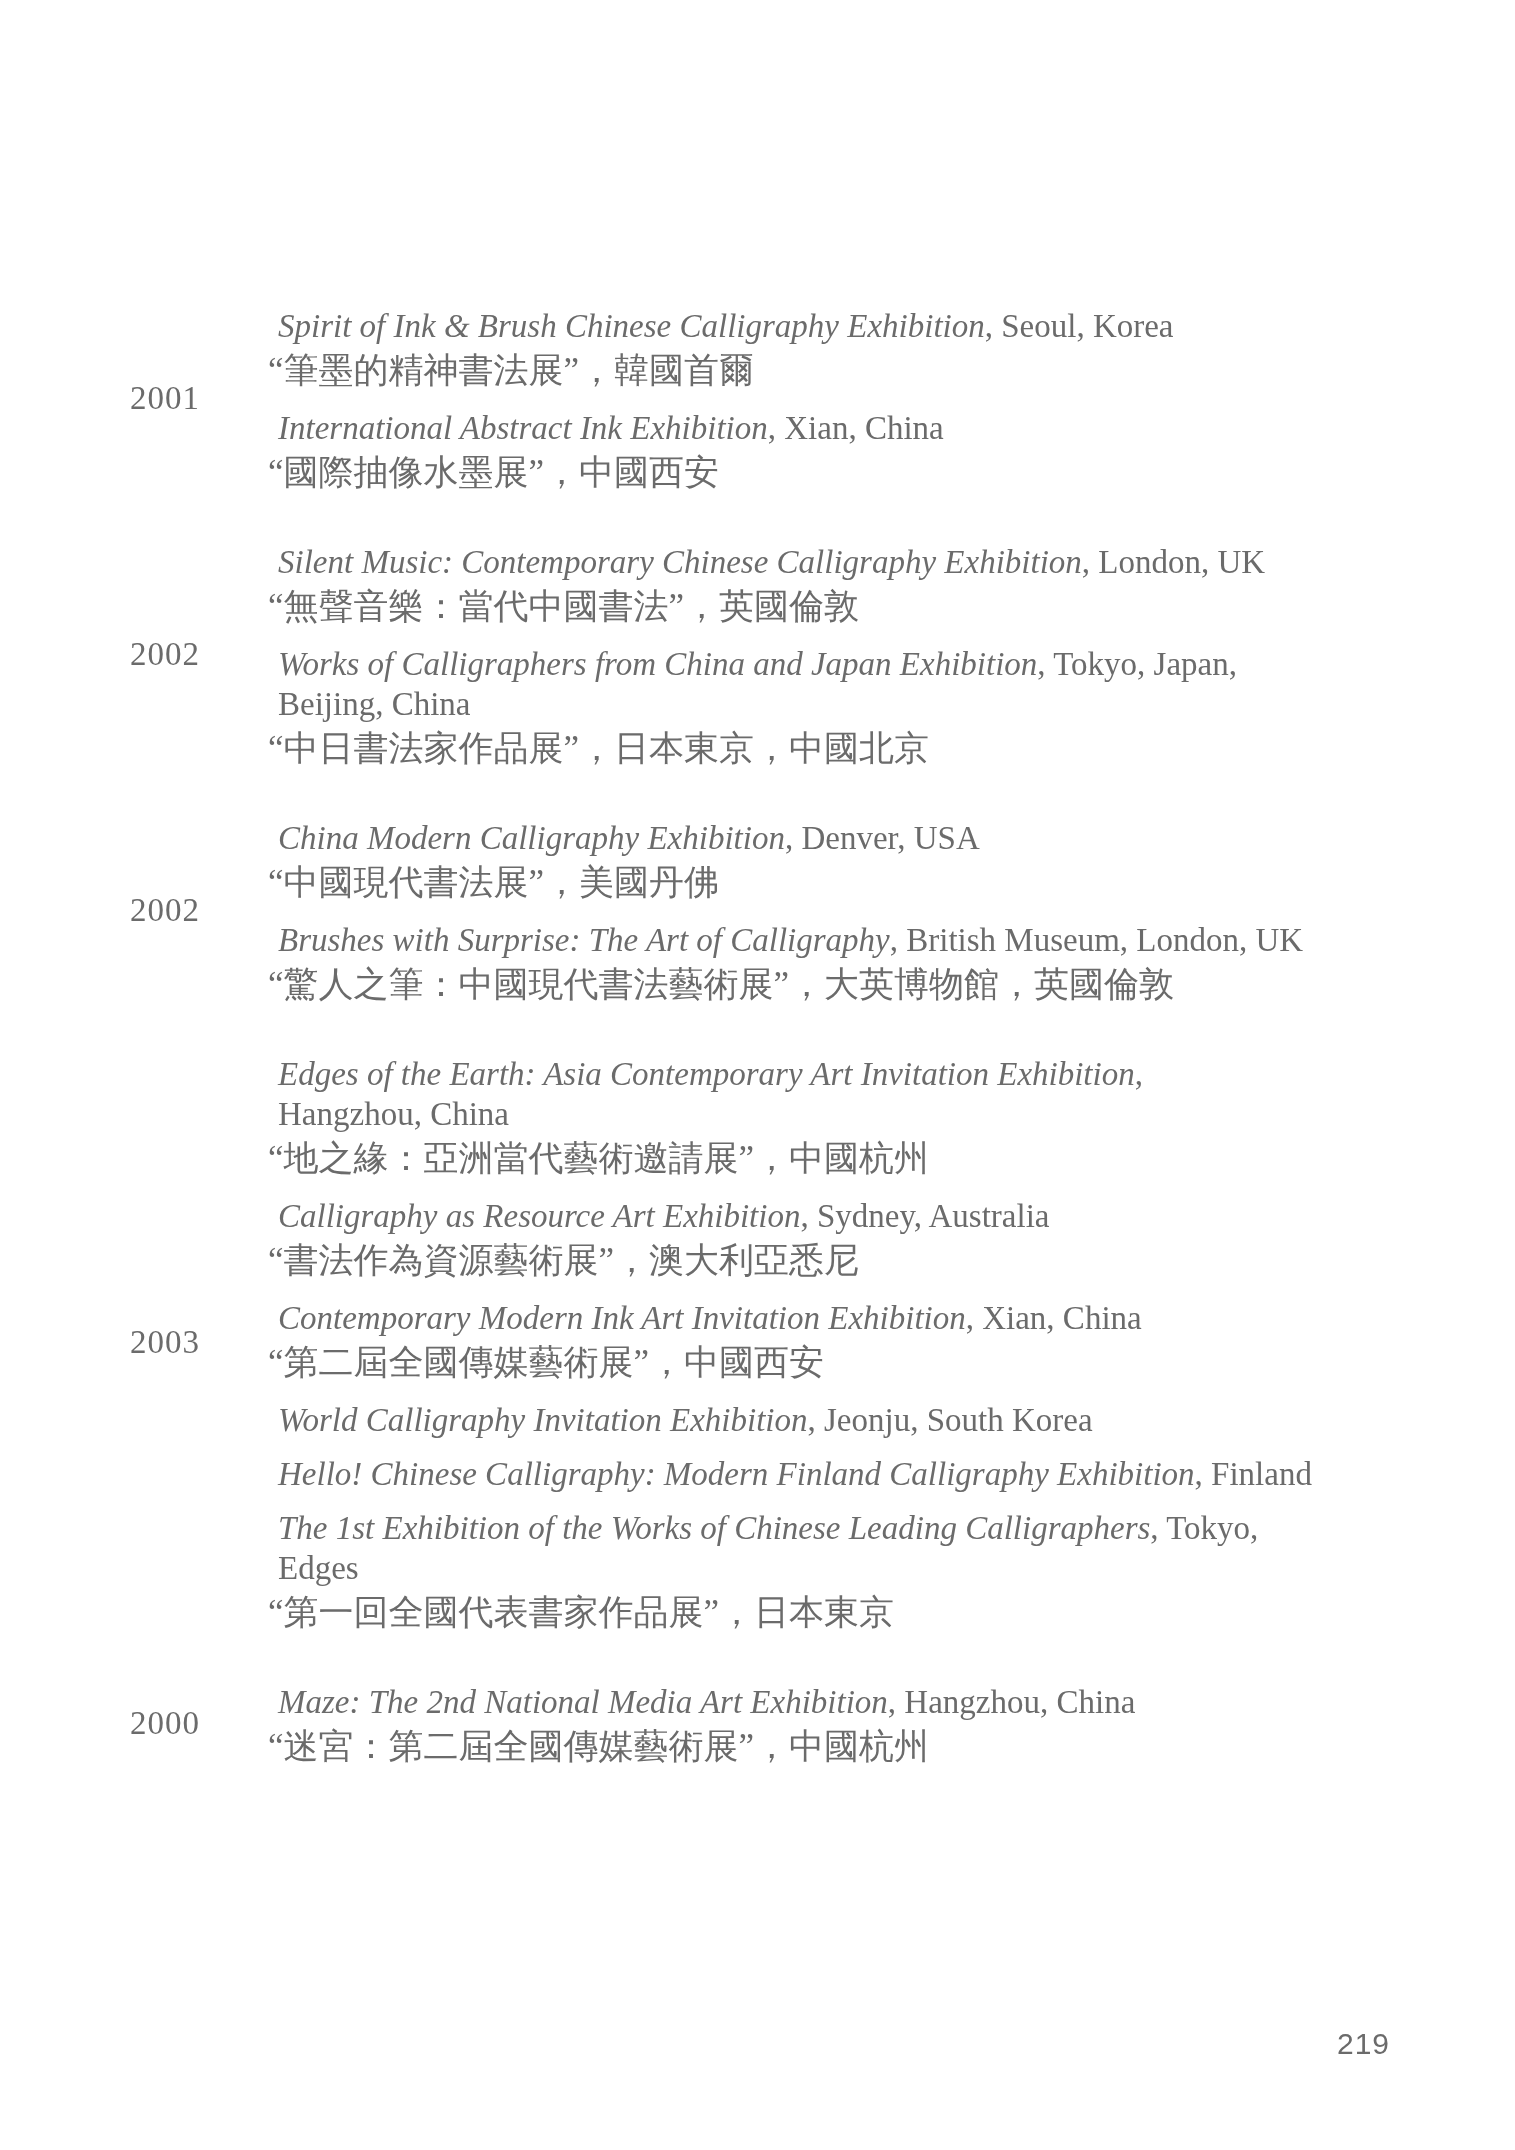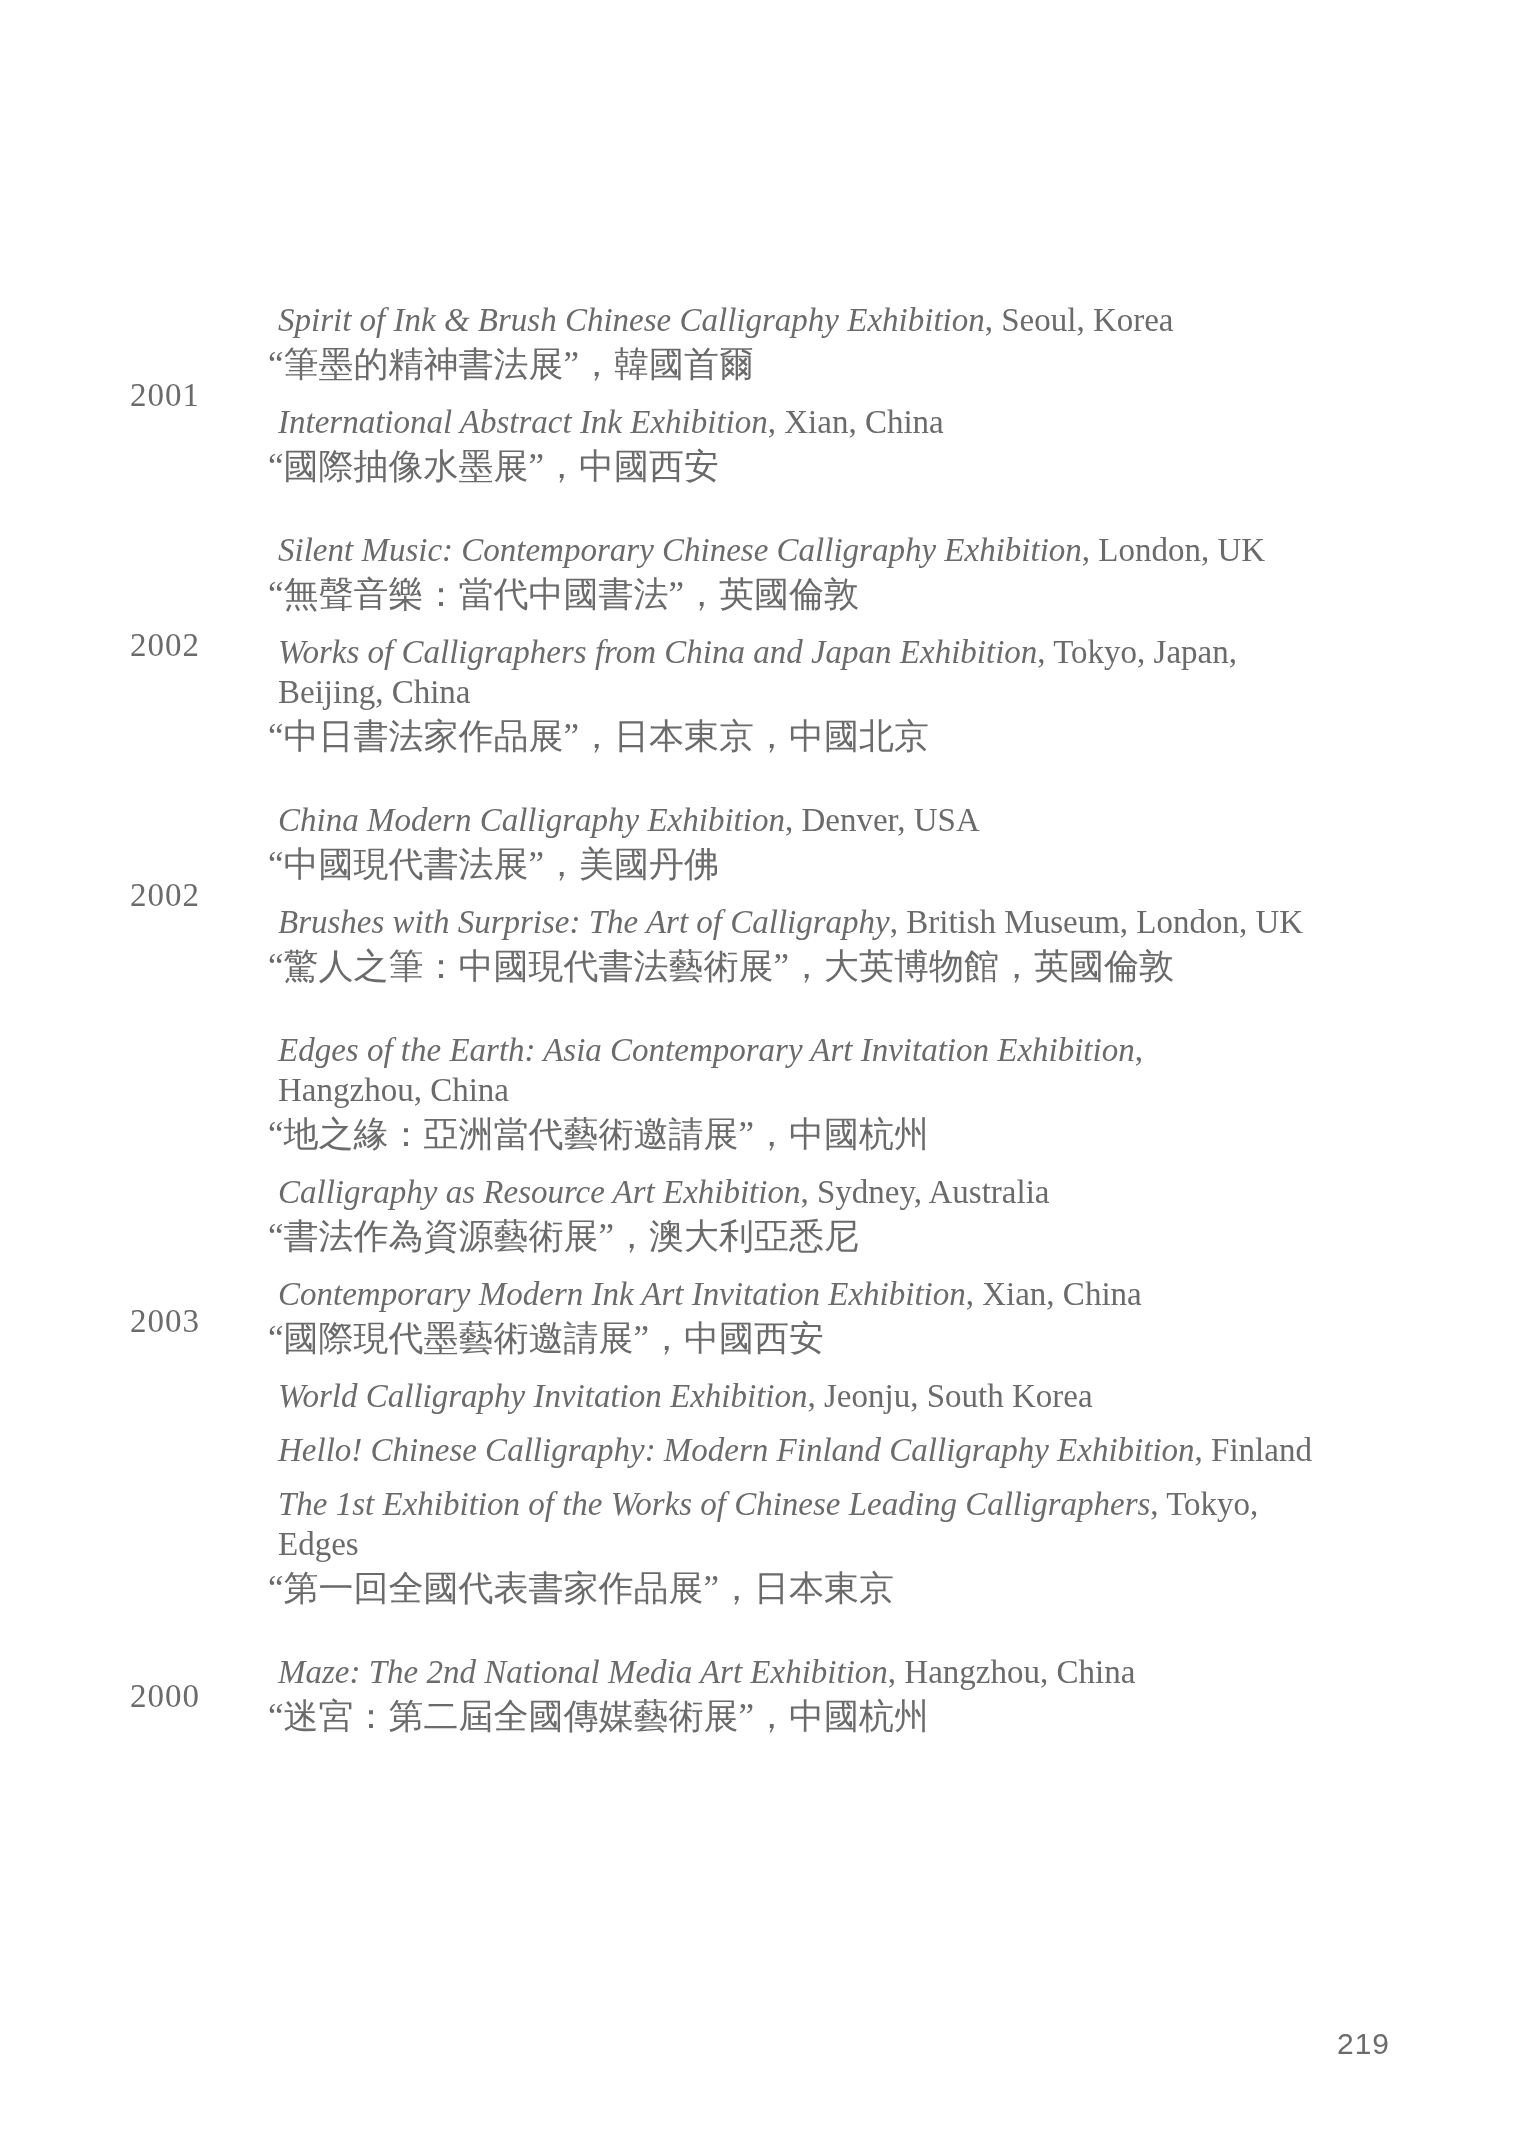--- a/index.html
+++ b/index.html
@@ -36,20 +36,21 @@
   }
   .entry-year {
     flex: 0 0 148px;
     font-size: 33px;
     line-height: 40px;
     letter-spacing: 1px;
   }
   .entry-items {
     flex: 1 1 auto;
     min-width: 0;
+    margin-top: 6px;
   }
   .item {
     margin-bottom: 14px;
   }
   .item:last-child {
     margin-bottom: 0;
   }
   .line-en {
     font-size: 33px;
     line-height: 40px;
@@ -126,21 +127,21 @@
             <div class="line-en"><span class="it">Edges of the Earth: Asia Contemporary Art Invitation Exhibition</span><span class="rg">,</span></div>
             <div class="line-en"><span class="rg">Hangzhou, China</span></div>
             <div class="line-zh">“地之緣：亞洲當代藝術邀請展”，中國杭州</div>
           </div>
           <div class="item">
             <div class="line-en"><span class="it">Calligraphy as Resource Art Exhibition</span><span class="rg">, Sydney, Australia</span></div>
             <div class="line-zh">“書法作為資源藝術展”，澳大利亞悉尼</div>
           </div>
           <div class="item">
             <div class="line-en"><span class="it">Contemporary Modern Ink Art Invitation Exhibition</span><span class="rg">, Xian, China</span></div>
-            <div class="line-zh">“國際現代墨藝術邀請展”，中國西安</div>
+            <div class="line-zh">“第二屆全國傳媒藝術展”，中國西安</div>
           </div>
           <div class="item">
             <div class="line-en"><span class="it">World Calligraphy Invitation Exhibition</span><span class="rg">, Jeonju, South Korea</span></div>
           </div>
           <div class="item">
             <div class="line-en"><span class="it">Hello! Chinese Calligraphy: Modern Finland Calligraphy Exhibition</span><span class="rg">, Finland</span></div>
           </div>
           <div class="item">
             <div class="line-en"><span class="it">The 1st Exhibition of the Works of Chinese Leading Calligraphers</span><span class="rg">, Tokyo,</span></div>
             <div class="line-en"><span class="rg">Edges</span></div>

